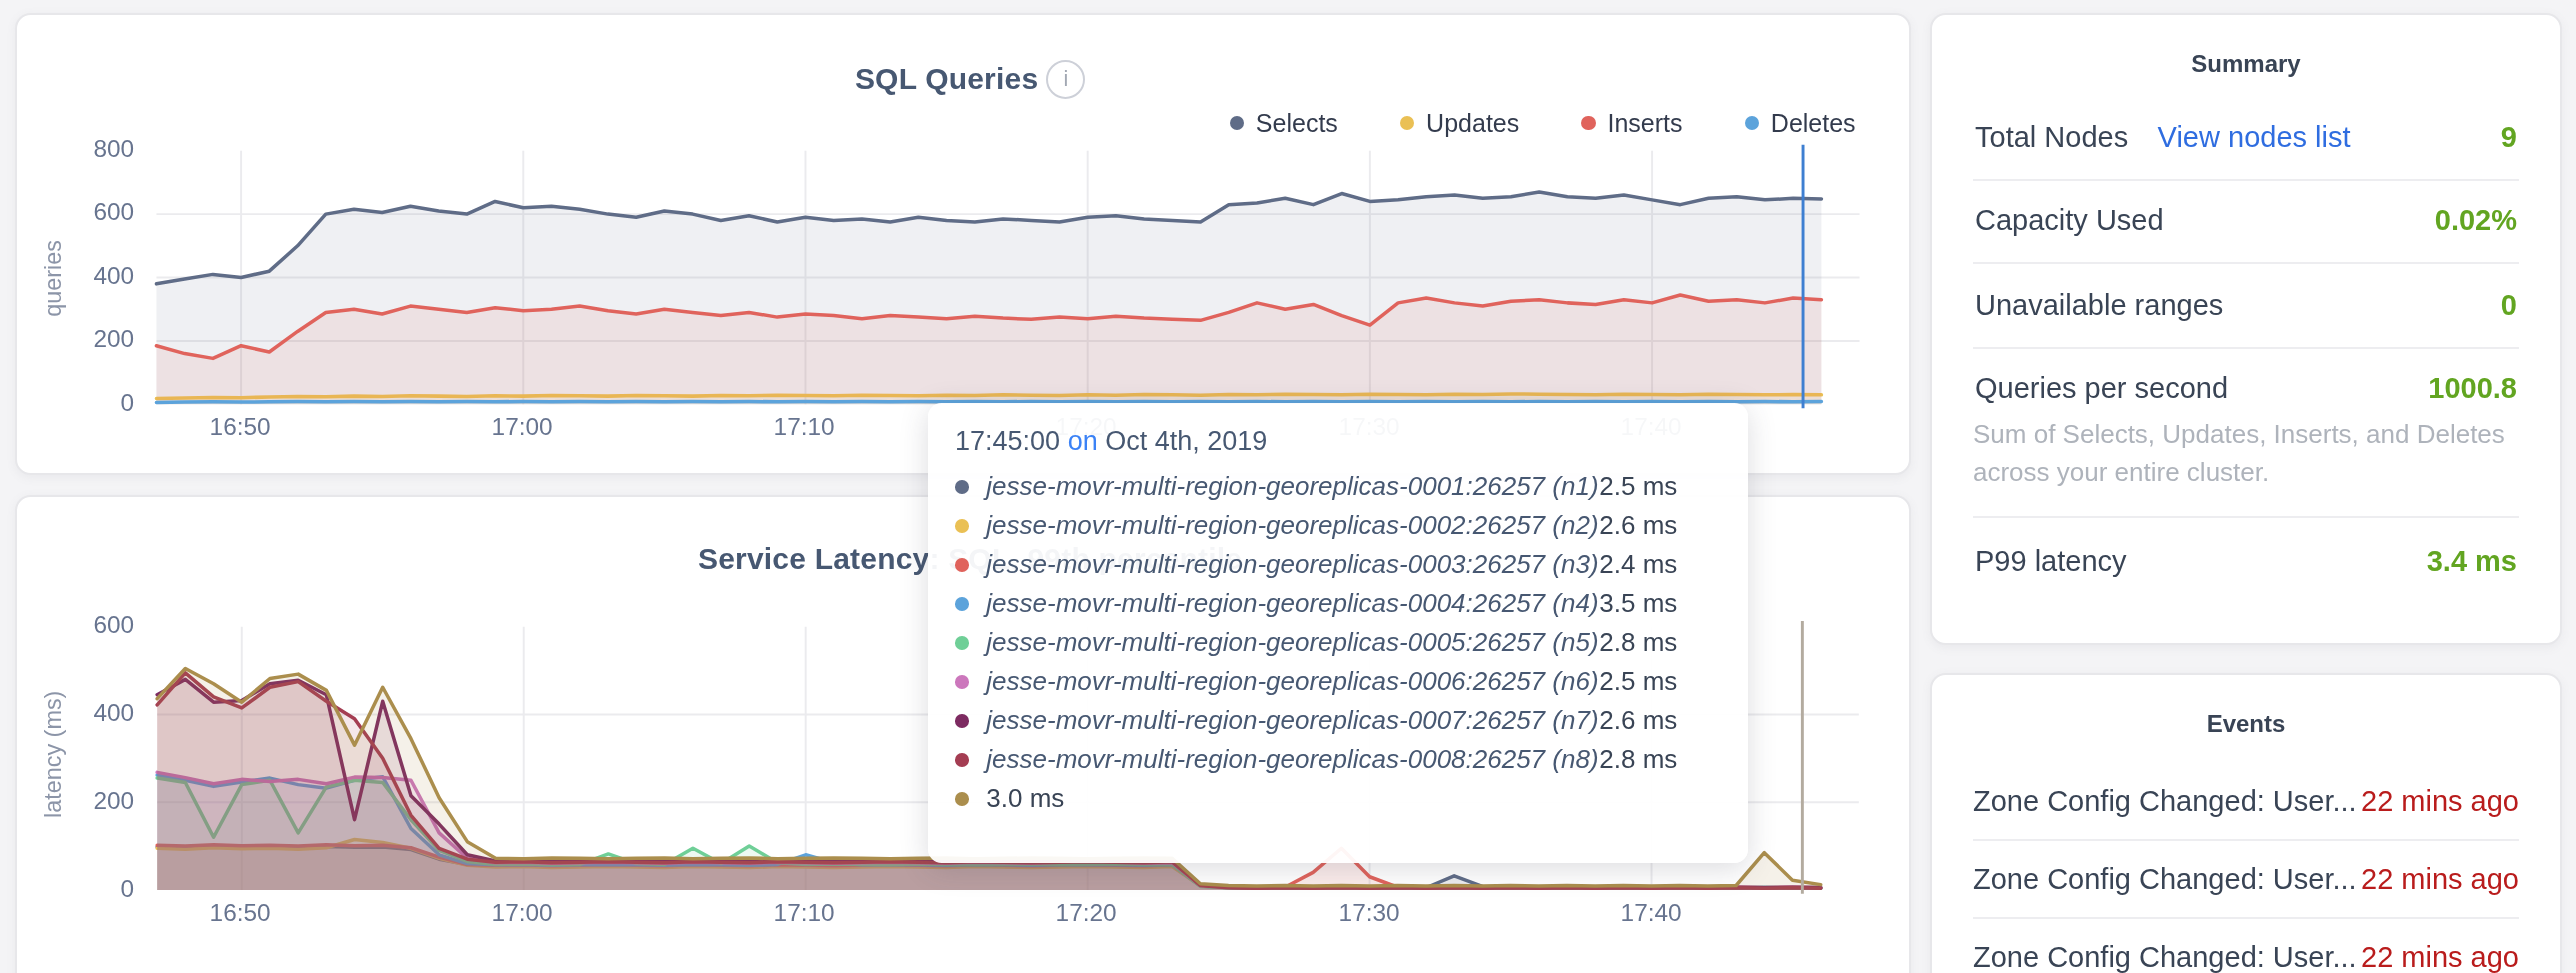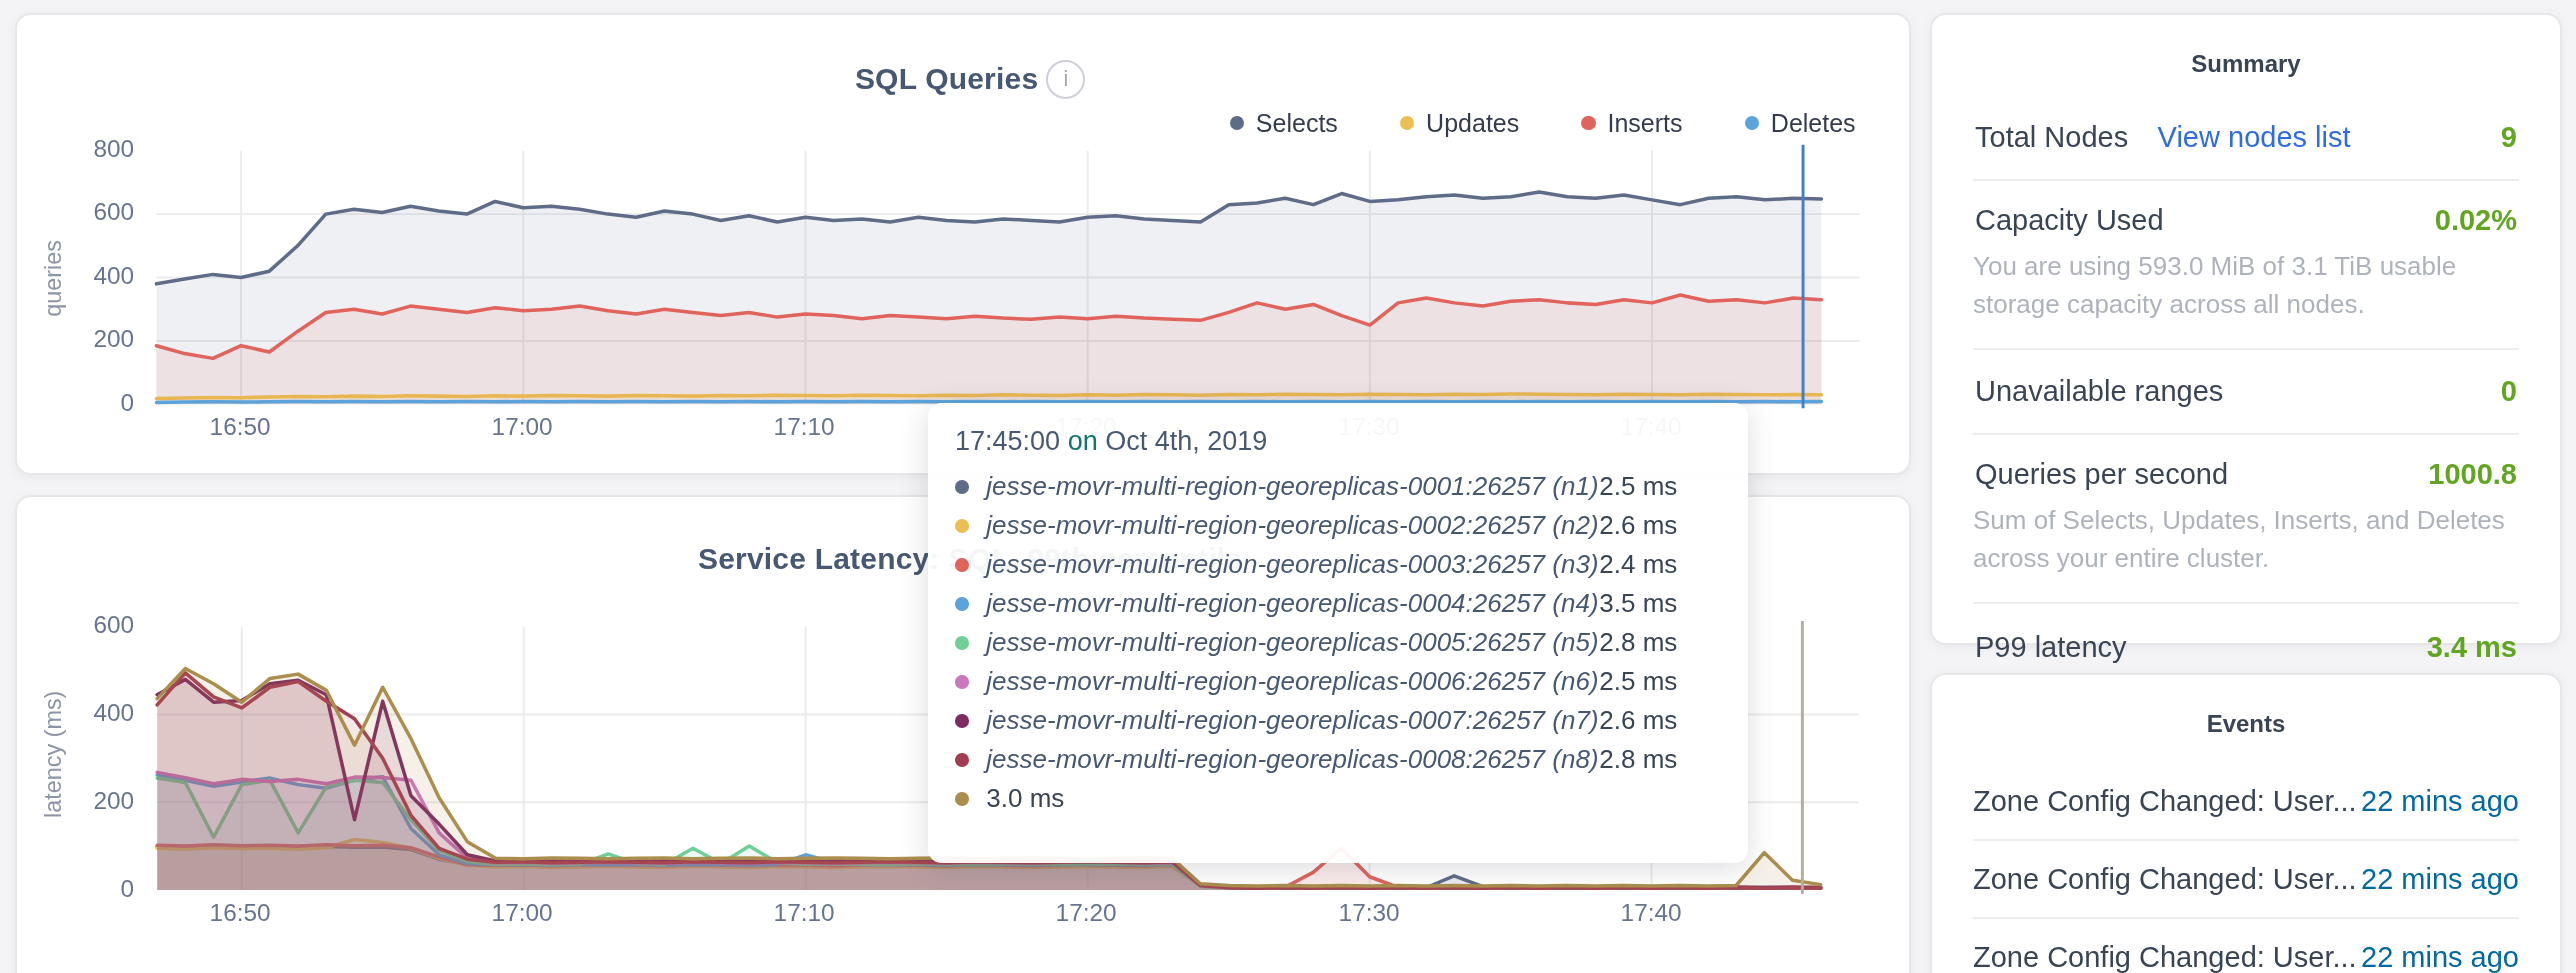--- a/index.html
+++ b/index.html
@@ -16,38 +16,38 @@
   .legend-dot{width:14.6px;height:14.6px;border-radius:50%;}
   .ytick{position:absolute;width:98px;text-align:right;font-size:24.4px;color:#67748f;}
   .xtick{position:absolute;width:107px;text-align:center;font-size:24.4px;color:#67748f;}
   .axis-unit{position:absolute;font-size:23.4px;color:#8c95a8;transform:rotate(-90deg);transform-origin:center;white-space:nowrap;}
   svg.plot{position:absolute;overflow:visible;}
   
   #tooltip{position:absolute;left:928px;top:403px;width:820px;height:460px;background:rgba(255,255,255,0.94);
            border-radius:13.7px;box-shadow:0 5.9px 29px rgba(60,60,80,0.18);box-sizing:border-box;
            padding:23.4px 39px 23.4px 27px;z-index:50;}
   .tt-header{font-size:27px;color:#475872;margin-bottom:9.8px;}
-  .tt-on{color:#0f766e;}
+  .tt-on{color:#3b82f6;}
   .tt-row{display:flex;align-items:center;height:39px;}
   .tt-dot{width:13.7px;height:13.7px;border-radius:50%;margin-right:17.6px;flex:0 0 auto;}
   .tt-name{font-size:26px;color:#475872;width:613px;flex:0 0 auto;font-style:italic;}
   .tt-val{font-size:26px;font-weight:400;color:#394455;}
   
   .side-title{text-align:center;font-size:24px;font-weight:700;color:#394455;padding-top:35px;}
   .srow{display:flex;justify-content:space-between;align-items:baseline;padding:0 2px;}
   .slabel{font-size:29px;color:#394455;}
   .slink{font-size:29px;color:#2f6de0;margin-left:25px;}
   .sval{font-size:29px;font-weight:700;color:#62a521;}
   .ssub{font-size:26px;line-height:38px;color:#aeb3bb;margin-top:9.8px;}
   .sdivider{border-top:2px solid #ededf0;margin-top:25px;}
   .summary-body{padding:0 41px;}
   .erow{display:flex;justify-content:space-between;align-items:center;height:76px;border-bottom:2px solid #ededf0;}
   .erow:last-child{border-bottom:none;}
   .elabel{font-size:29px;color:#394455;}
-  .etime{font-size:29px;color:#0369a1;}
+  .etime{font-size:29px;color:#b91c1c;}
 </style>
 </head>
 <body>
 
 <div id="stage">
 
   <div class="card" id="card-sql" style="left:14.6px;top:12.7px;width:1896px;height:462px;">
     <div class="chart-title-row">
       <div class="chart-title">SQL Queries</div>
       <div class="info-icon">i</div>
@@ -220,21 +220,20 @@
           <span class="slabel">Total Nodes</span>
           <span class="slink">View nodes list</span>
         </span>
         <span class="sval">9</span>
       </div>
       <div class="sdivider"></div>
       <div class="srow" style="margin-top:23.4px;">
         <span class="slabel">Capacity Used</span>
         <span class="sval">0.02%</span>
       </div>
-      <div class="ssub">You are using 593.0 MiB of 3.1 TiB usable storage capacity across all nodes.</div>
       <div class="sdivider"></div>
       <div class="srow" style="margin-top:25px;">
         <span class="slabel">Unavailable ranges</span>
         <span class="sval">0</span>
       </div>
       <div class="sdivider"></div>
       <div class="srow" style="margin-top:23.4px;">
         <span class="slabel">Queries per second</span>
         <span class="sval">1000.8</span>
       </div>

